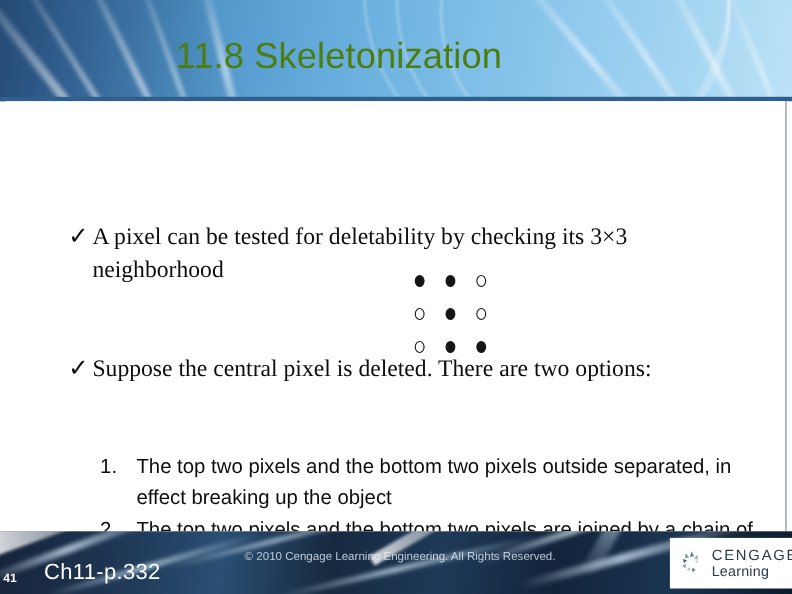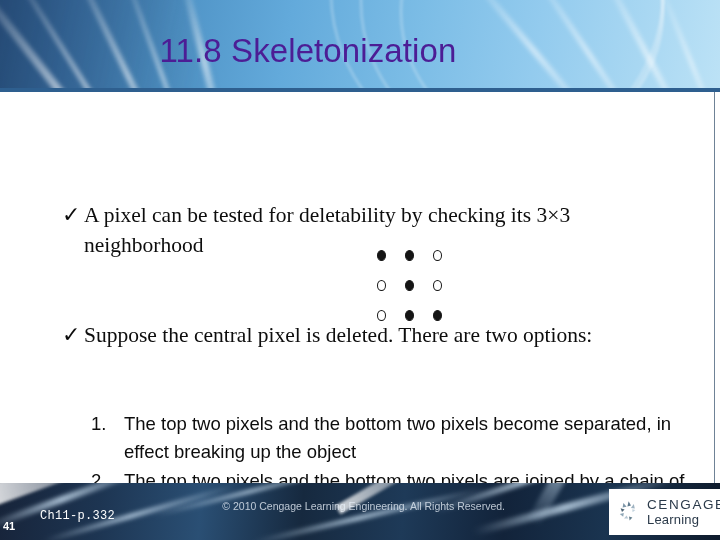--- a/index.html
+++ b/index.html
@@ -62,21 +62,21 @@
     background: #2e5f8f;
   }
 
   .slide-title {
     position: absolute;
     left: 0; top: 30px;
     width: 616px;
     text-align: center;
     font-size: 33px;
     line-height: 42px;
-    color: #4c1d95;
+    color: #4d7c0f;
     letter-spacing: 0.1px;
     white-space: nowrap;
     z-index: 6;
   }
 
   
   .content-panel {
     position: absolute;
     left: 5px;
     top: 92px;
@@ -191,22 +191,22 @@
     top: 520px;
     font-size: 11px;
     font-weight: bold;
     color: #ffffff;
     z-index: 8;
   }
   .ch-ref {
     position: absolute;
     left: 40px;
     top: 509px;
-    font-family: Liberation Mono, monospace;
-    font-size: 12px;
+    font-family: Liberation Sans, sans-serif;
+    font-size: 20px;
     color: #ffffff;
     letter-spacing: 0.3px;
     z-index: 8;
     text-align: right;
   }
   .copyright {
     position: absolute;
     left: 215px;
     top: 500px;
     width: 290px;
@@ -304,21 +304,21 @@
     </div>
 
     <div class="bullet" id="bullet2">
       <span class="tick">✓</span>
       <span class="btext">Suppose the central pixel is deleted. There are two options:</span>
     </div>
 
     <div class="numlist">
       <div class="numitem">
         <span class="num">1.</span>
-        <span class="ntext">The top two pixels and the bottom two pixels become separated, in effect breaking up the object</span>
+        <span class="ntext">The top two pixels and the bottom two pixels outside separated, in effect breaking up the object</span>
       </div>
       <div class="numitem">
         <span class="num">2.</span>
         <span class="ntext">The top two pixels and the bottom two pixels are joined by a chain of pixels outside the shown neighborhood (as shown in Figure 11.12)</span>
       </div>
     </div>
 
   </div>
 
   <div class="footer">

